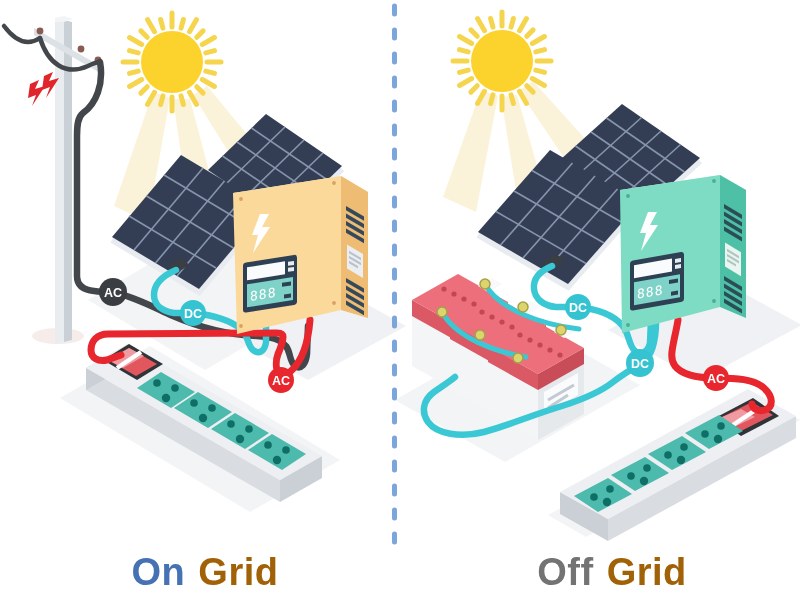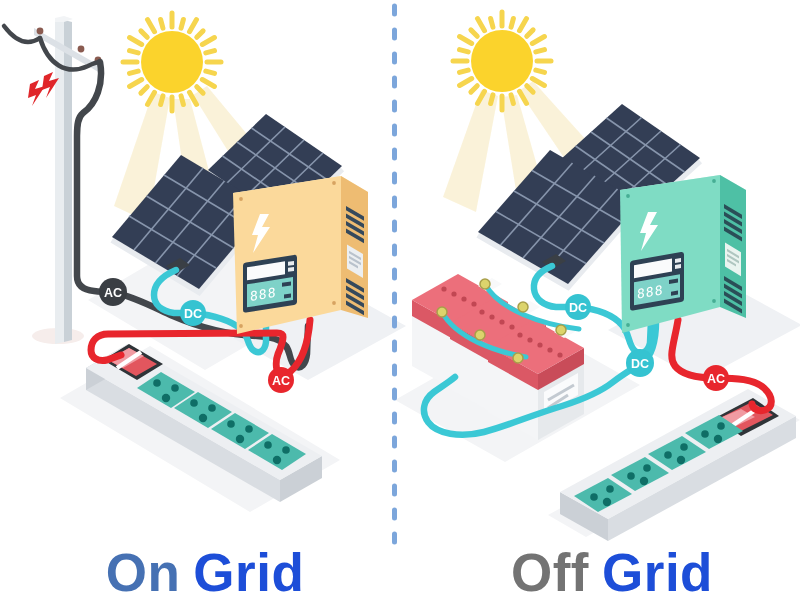--- a/index.html
+++ b/index.html
@@ -1,26 +1,26 @@
 <!DOCTYPE html>
 <html><head>
 <meta charset="utf-8">
 <style>
   html,body{margin:0;padding:0;background:#fff;}
   .stage{position:relative;width:800px;height:600px;background:#fff;overflow:hidden;
          font-family:"Liberation Sans",sans-serif;}
   .stage svg{position:absolute;left:0;top:0;}
   .caption{position:absolute;top:544px;height:56px;display:flex;gap:13px;
-           justify-content:center;align-items:center;font-size:53px;font-weight:bold;
+           justify-content:center;align-items:center;font-size:38px;font-weight:bold;
            letter-spacing:.5px;}
   .caption-left{left:30px;width:350px;}
   .caption-right{left:437px;width:350px;}
   .word-on{color:#4671B3;}
   .word-off{color:#737373;}
-  .word-grid{color:#1d4ed8;}
+  .word-grid{color:#a16207;}
   .badge-txt{font-size:12.5px;font-weight:bold;fill:#ffffff;text-anchor:middle;
              font-family:"Liberation Sans",sans-serif;}
   .lcd-txt{font-size:13px;fill:#ffffff;font-family:"DejaVu Sans Mono",monospace;letter-spacing:1px;}
   .wire{fill:none;stroke-linecap:round;stroke-linejoin:round;}
   .gridline{stroke:#8795AC;stroke-width:1.6;}
 </style>
 </head>
 <body>
 
 <div class="stage">

